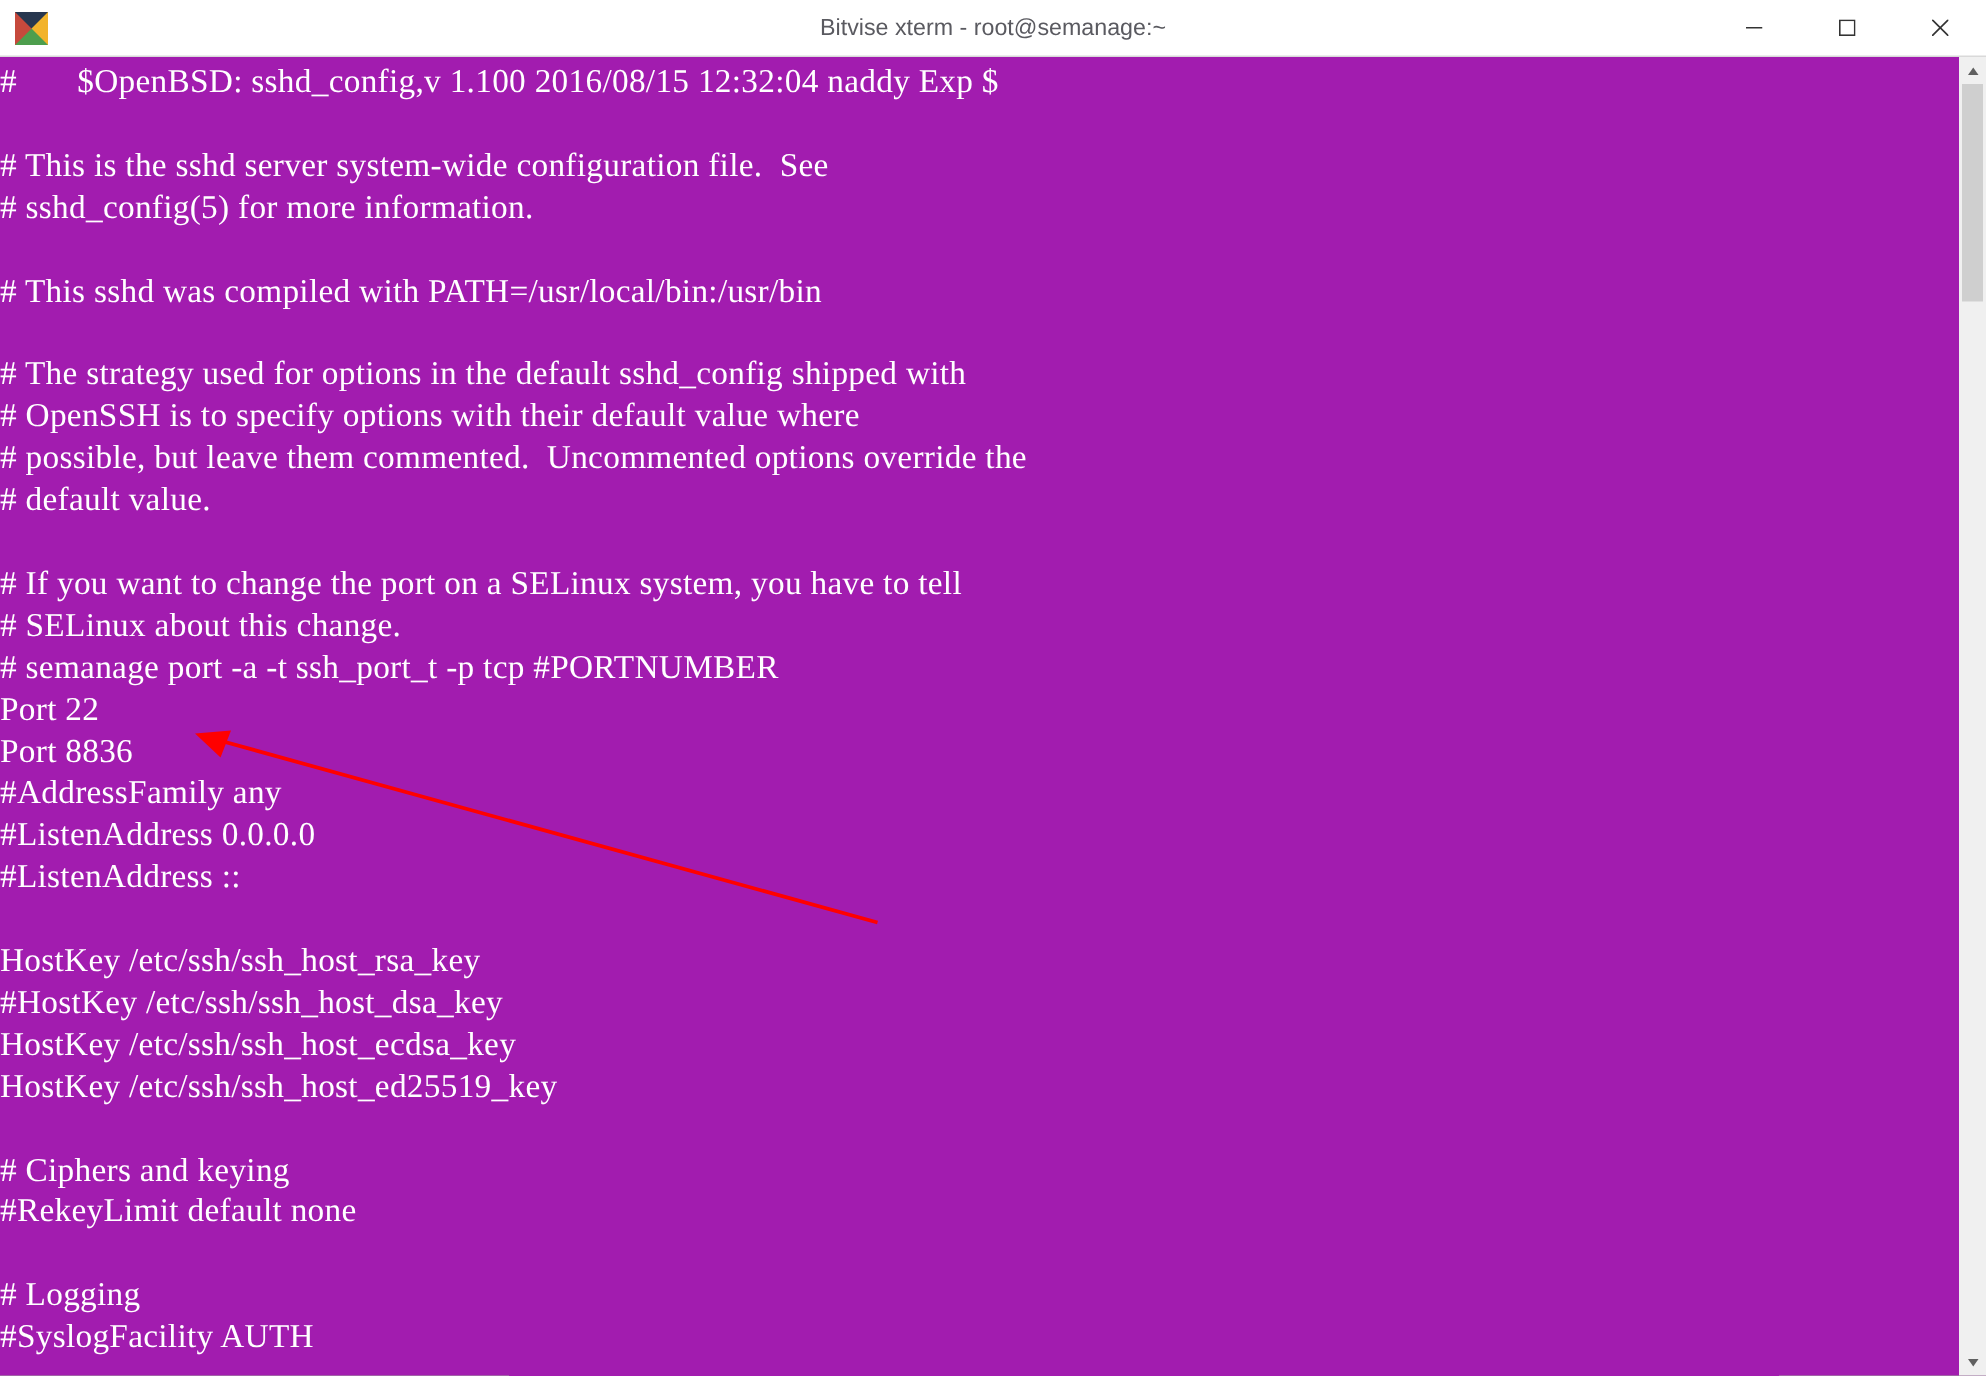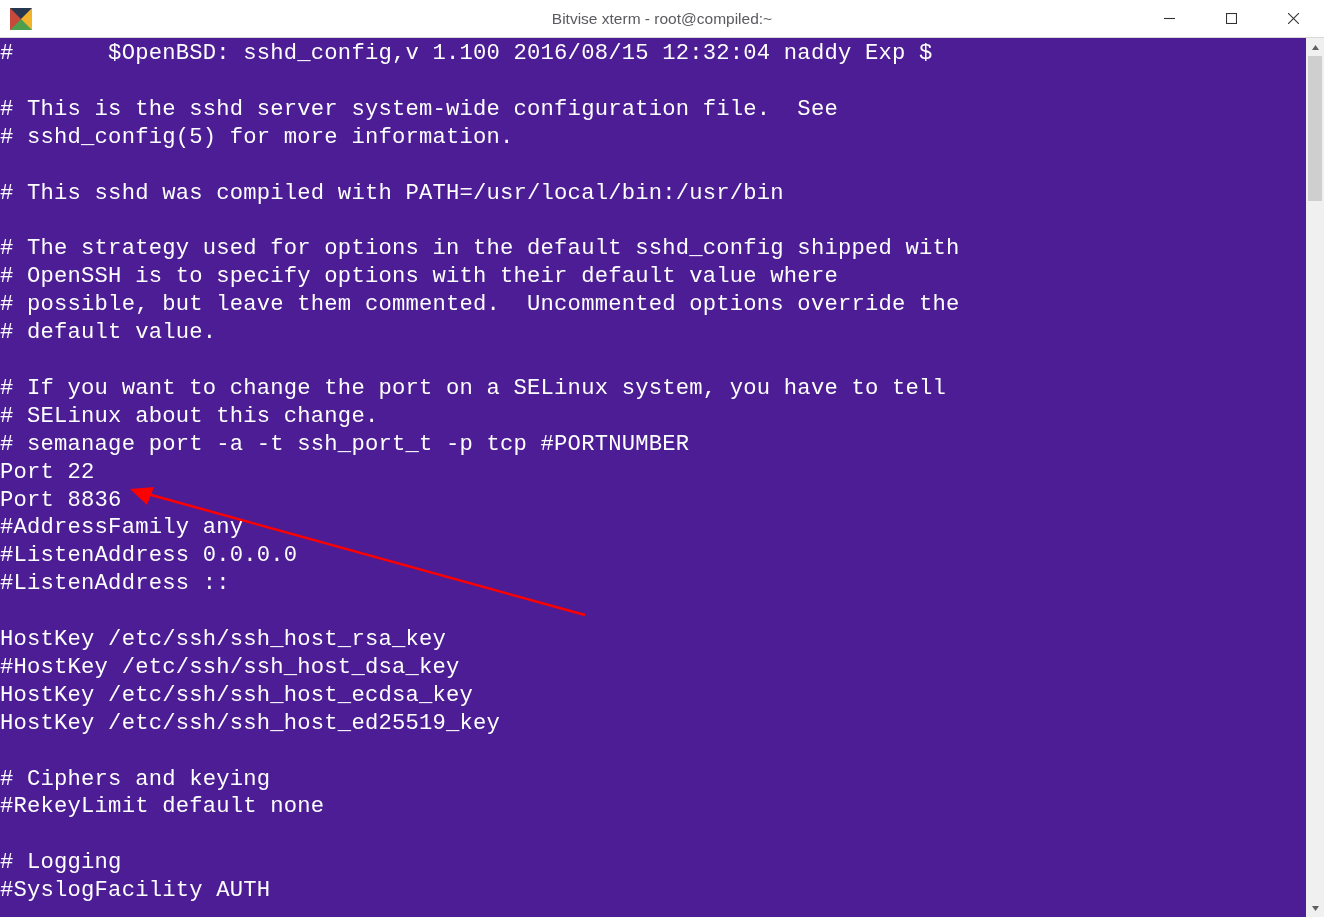--- a/index.html
+++ b/index.html
@@ -46,23 +46,23 @@
 
     .terminal-wrap {
       flex: 1;
       display: flex;
       background: #000;
       position: relative;
     }
 
     .terminal {
       flex: 1;
-      background: #4c1d95;
+      background: #a21caf;
       color: #fff;
-      font-family: Liberation Mono, monospace;
+      font-family: Liberation Serif, serif;
       font-size: 22.2px;
       line-height: 27.9px;
       letter-spacing: 0.2px;
       white-space: pre;
       padding: 2px 0 0 0;
       overflow: hidden;
     }
 
     .scrollbar {
       width: 18px;
@@ -104,21 +104,21 @@
 <div class="window">
   <div class="title-bar">
     <div class="app-icon">
       <svg viewBox="0 0 22 22">
         <rect x="0" y="0" width="22" height="22" fill="#27374f"></rect>
         <polygon points="0,22 22,0 22,22" fill="#f2b32b"></polygon>
         <polygon points="0,22 22,22 11,11" fill="#4d9e4d"></polygon>
         <polygon points="0,0 0,22 11,11" fill="#c6493c"></polygon>
       </svg>
     </div>
-    <div class="title-text">Bitvise xterm - root@compiled:~</div>
+    <div class="title-text">Bitvise xterm - root@semanage:~</div>
     <div class="title-spacer"></div>
     <div class="win-controls">
       <div class="win-btn">
         <svg viewBox="0 0 11 11">
             <line x1="0" y1="5.5" x2="11" y2="5.5"></line>
           </svg>
       </div>
       <div class="win-btn">
         <svg viewBox="0 0 11 11">
             <rect x="0.5" y="0.5" width="10" height="10"></rect>

